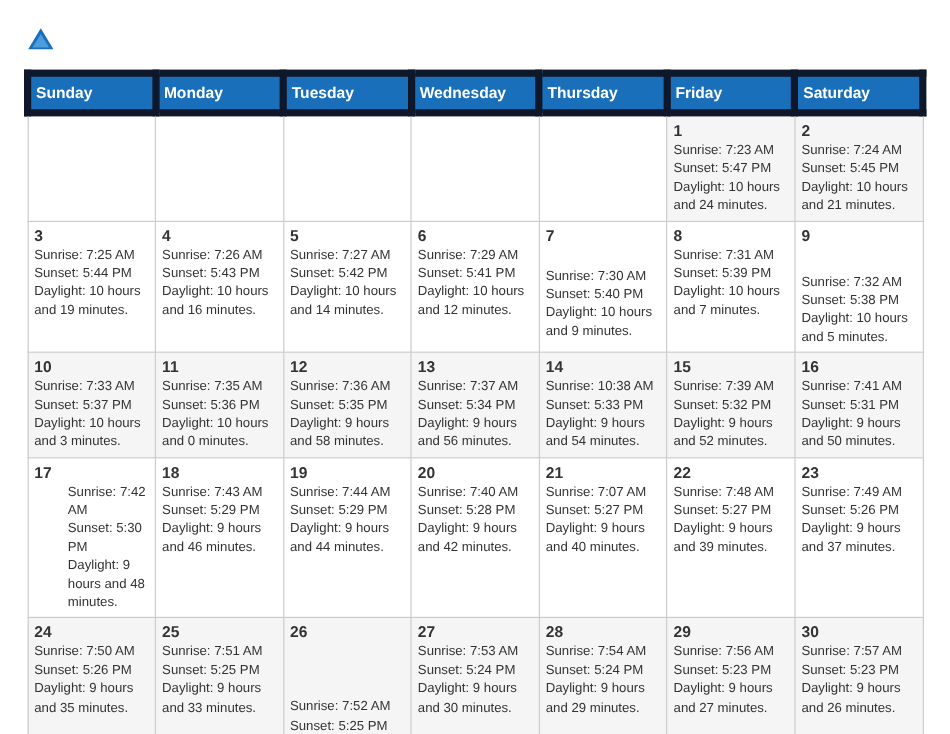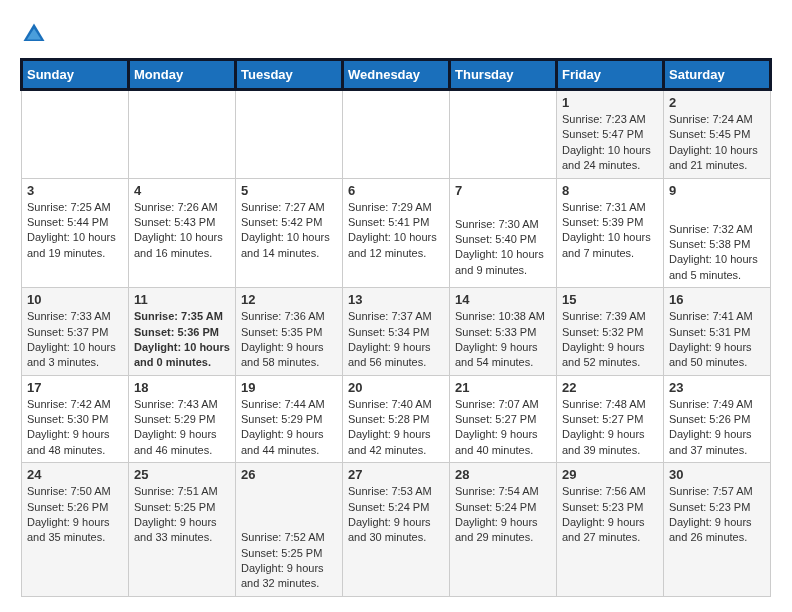--- a/index.html
+++ b/index.html
@@ -49,21 +49,21 @@
       border-collapse: collapse;
       table-layout: fixed;
     }
     thead tr th {
       background-color: #1a6fbb;
       color: #fff;
       font-size: 13px;
       font-weight: bold;
       padding: 6px 4px;
       text-align: left;
-      border: 3px solid #0f172a;
+      border: 6px solid #0f172a;
     }
     tbody tr td {
       vertical-align: top;
       border: 1px solid #ccc;
       padding: 4px 5px;
       font-size: 11px;
       color: #333;
       min-height: 80px;
       height: 85px;
     }
@@ -183,21 +183,21 @@
       </tr>
       <tr>
         <td>
           <div class="day-number">10</div>
           <div class="day-info" style="white-space: pre-line;">Sunrise: 7:33 AM
 Sunset: 5:37 PM
 Daylight: 10 hours and 3 minutes.</div>
         </td>
         <td>
           <div class="day-number">11</div>
-          <div class="day-info" style="white-space: pre-line; font-weight: bold;">Sunrise: 7:35 AM
+          <div class="day-info" style="white-space: pre-line;">Sunrise: 7:35 AM
 Sunset: 5:36 PM
 Daylight: 10 hours and 0 minutes.</div>
         </td>
         <td>
           <div class="day-number">12</div>
           <div class="day-info" style="white-space: pre-line;">Sunrise: 7:36 AM
 Sunset: 5:35 PM
 Daylight: 9 hours and 58 minutes.</div>
         </td>
         <td>
@@ -221,21 +221,21 @@
         <td>
           <div class="day-number">16</div>
           <div class="day-info" style="white-space: pre-line;">Sunrise: 7:41 AM
 Sunset: 5:31 PM
 Daylight: 9 hours and 50 minutes.</div>
         </td>
       </tr>
       <tr>
         <td>
           <div class="day-number">17</div>
-          <div class="day-info" style="white-space: pre-line;">Sunrise: 7:42 AM
+          <div class="day-info" style="white-space: pre-line; margin-left: 28px;">Sunrise: 7:42 AM
 Sunset: 5:30 PM
 Daylight: 9 hours and 48 minutes.</div>
         </td>
         <td>
           <div class="day-number">18</div>
           <div class="day-info" style="white-space: pre-line;">Sunrise: 7:43 AM
 Sunset: 5:29 PM
 Daylight: 9 hours and 46 minutes.</div>
         </td>
         <td>

